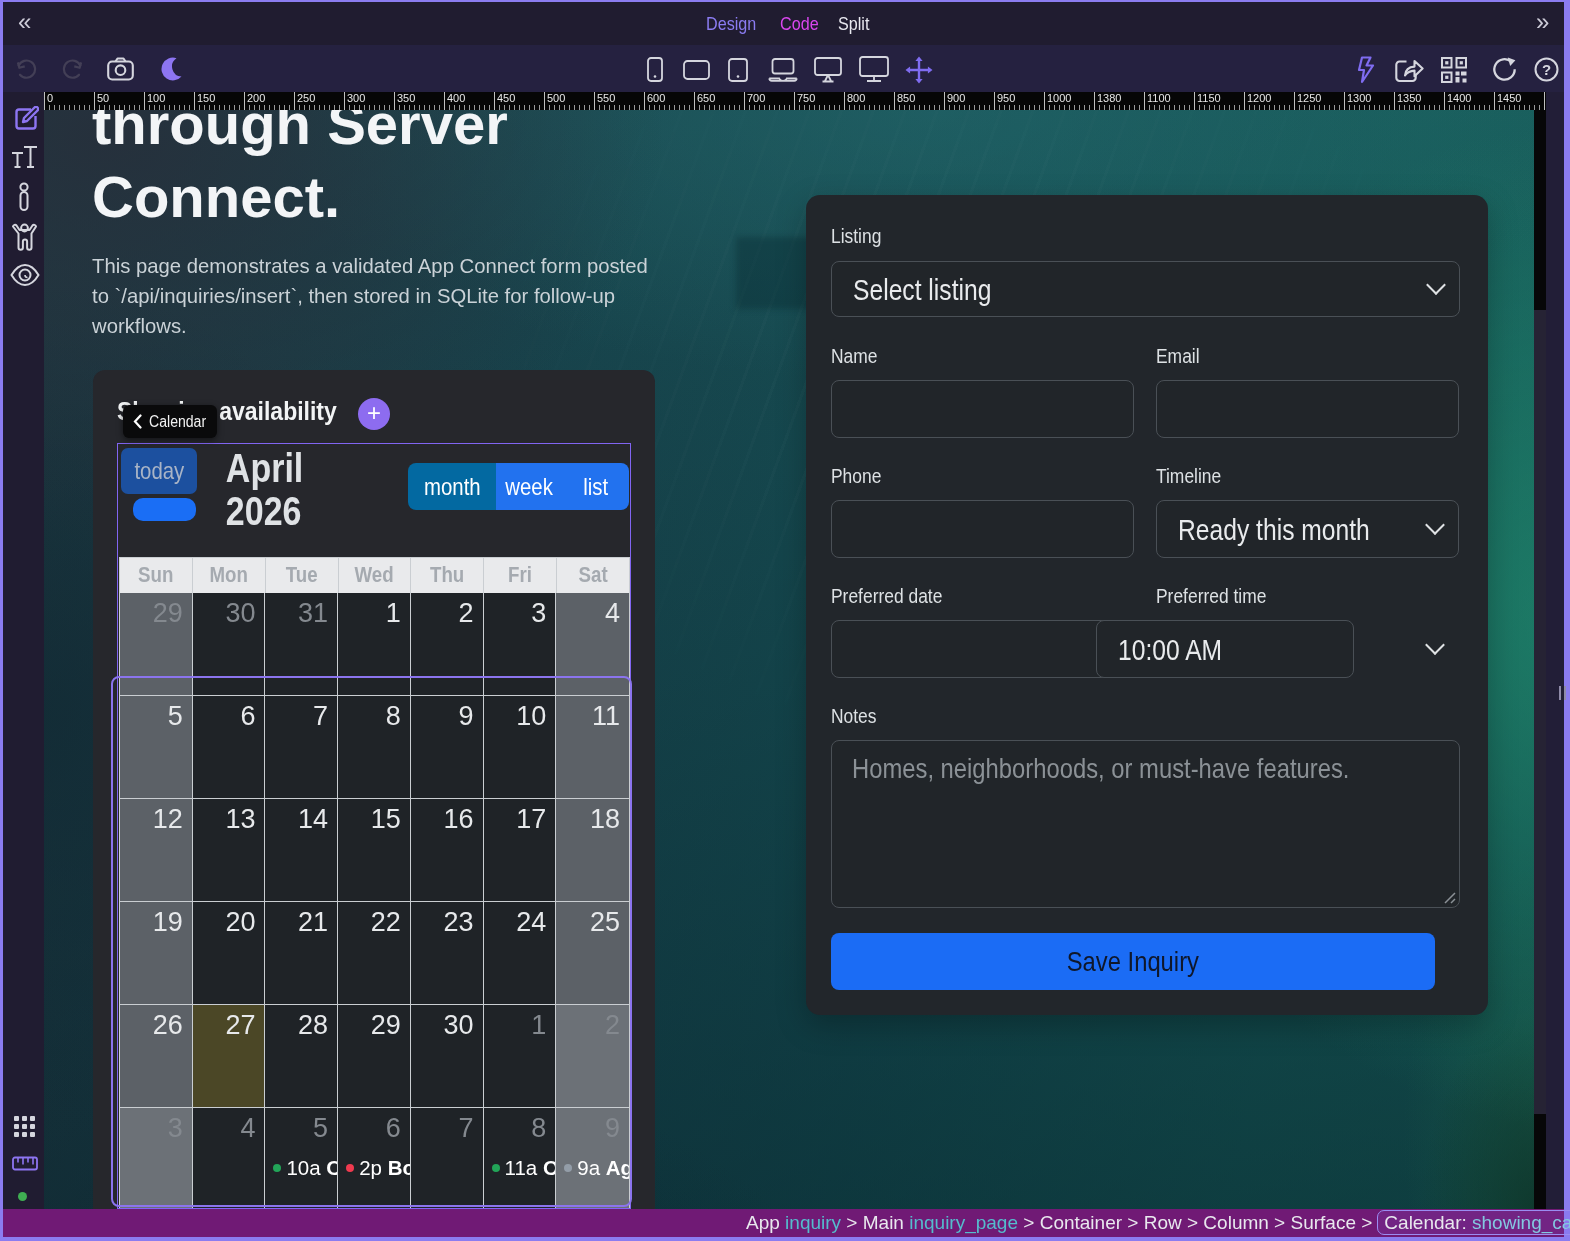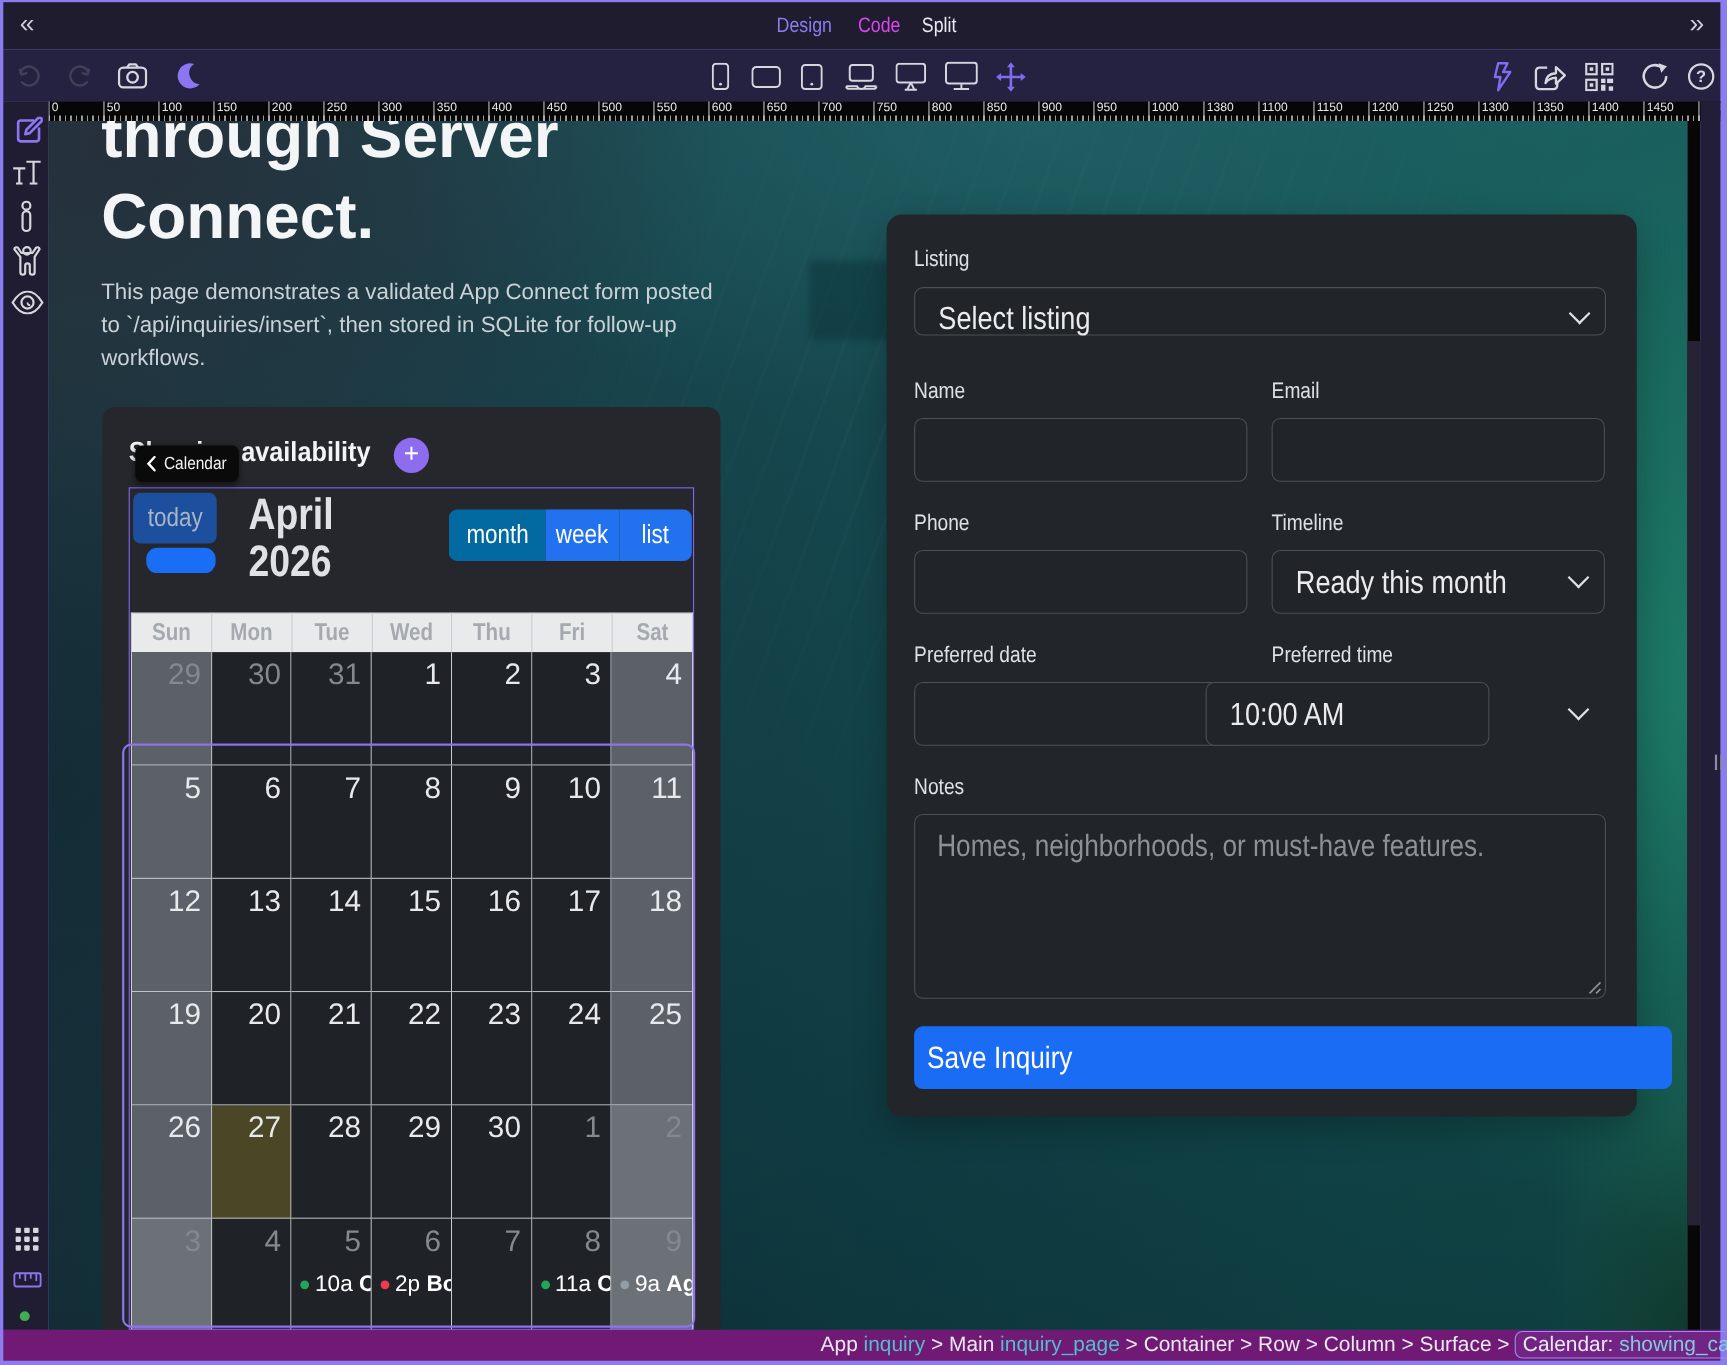--- a/index.html
+++ b/index.html
@@ -65,21 +65,21 @@
 .ev b{font-weight:700}
 
 #selA{left:117px;top:443px;width:514px;height:766px;border:1px solid #8165f2}
 #selB{left:111px;top:676px;width:521px;height:531px;border:2px solid #8b74ee;border-radius:8px}
 
 .flabel{position:absolute;font-size:20.5px;color:#dde1e4}
 .finput{position:absolute;border:1px solid #4a5056;border-radius:8px;background:#212529}
 .fselect{position:absolute;border:1px solid #4a5056;border-radius:8px;background:#212529;color:#e9ebed;font-size:29px}
 .chev{position:absolute;width:14px;height:14px;border-right:2.2px solid #dfe2e4;border-bottom:2.2px solid #dfe2e4;transform:rotate(45deg)}
 #notesph{position:absolute;left:852px;top:753px;font-size:28px;color:#8b9196}
-#savebtn{position:absolute;left:831px;top:933px;width:689px;height:57px;background:#1b6cf5;border-radius:8px;color:#ffffff;font-size:28px;line-height:57px;}
+#savebtn{position:absolute;left:831px;top:933px;width:604px;height:57px;background:#1b6cf5;border-radius:8px;color:#0f172a;font-size:28px;line-height:57px;text-align:center}
 #resz{position:absolute;left:1443px;top:891px;width:13px;height:13px;overflow:hidden}
 
 #crumb{position:absolute;left:743px;top:0px;height:29px;line-height:28px;white-space:nowrap}
 #crumb .t{color:#55bccd}
 #chip .t{color:#84c8e0}
 #chip{display:inline-block;border:1.5px solid #9a8cf2;border-radius:7px;padding:0 6px;margin-left:5px;line-height:23px;background:rgba(130,110,240,.13)}
 .icon{position:absolute}
 .cx{display:inline-block;transform:scaleX(.85);transform-origin:center}
 .cxl{display:inline-block;transform:scaleX(.85);transform-origin:left center}
 </style></head><body>
@@ -448,21 +448,21 @@
 <div class="abs" id="selA" style="left:73px;top:333px"></div>
 <div class="abs" id="selB" style="left:67px;top:566px"></div>
 <div class="abs" id="tooltip" style="left:79px;top:295px">
         <svg style="position:absolute;left:10px;top:9px" width="9" height="15" viewBox="0 0 9 15">
           <path d="M7.5 1.5 L2 7.5 l5.5 6" fill="none" stroke="#fff" stroke-width="2.2" stroke-linecap="round"></path>
         </svg>
         <span style="position:absolute;left:26px;transform:scaleX(.88);transform-origin:left center">Calendar</span>
       </div>
 <div class="abs" id="card2" style="left:762px;top:85px"></div>
 <div class="flabel" style="left:787px;top:114px"><span class="cxl">Listing</span></div>
-<div class="fselect" style="left:787px;top:151px;width:629px;height:44px;line-height:56px;padding-left:21px"><span class="cxl">Select listing</span></div>
+<div class="fselect" style="left:787px;top:151px;width:629px;height:56px;line-height:56px;padding-left:21px"><span class="cxl">Select listing</span></div>
 <div class="chev" style="left:1385px;top:168px"></div>
 <div class="flabel" style="left:787px;top:234px"><span class="cxl">Name</span></div>
 <div class="flabel" style="left:1112px;top:234px"><span class="cxl">Email</span></div>
 <div class="finput" style="left:787px;top:270px;width:303px;height:58px"></div>
 <div class="finput" style="left:1112px;top:270px;width:303px;height:58px"></div>
 <div class="flabel" style="left:787px;top:354px"><span class="cxl">Phone</span></div>
 <div class="flabel" style="left:1112px;top:354px"><span class="cxl">Timeline</span></div>
 <div class="finput" style="left:787px;top:390px;width:303px;height:58px"></div>
 <div class="fselect" style="left:1112px;top:390px;width:303px;height:58px;line-height:58px;padding-left:21px"><span class="cxl">Ready this month</span></div>
 <div class="chev" style="left:1384px;top:408px"></div>

